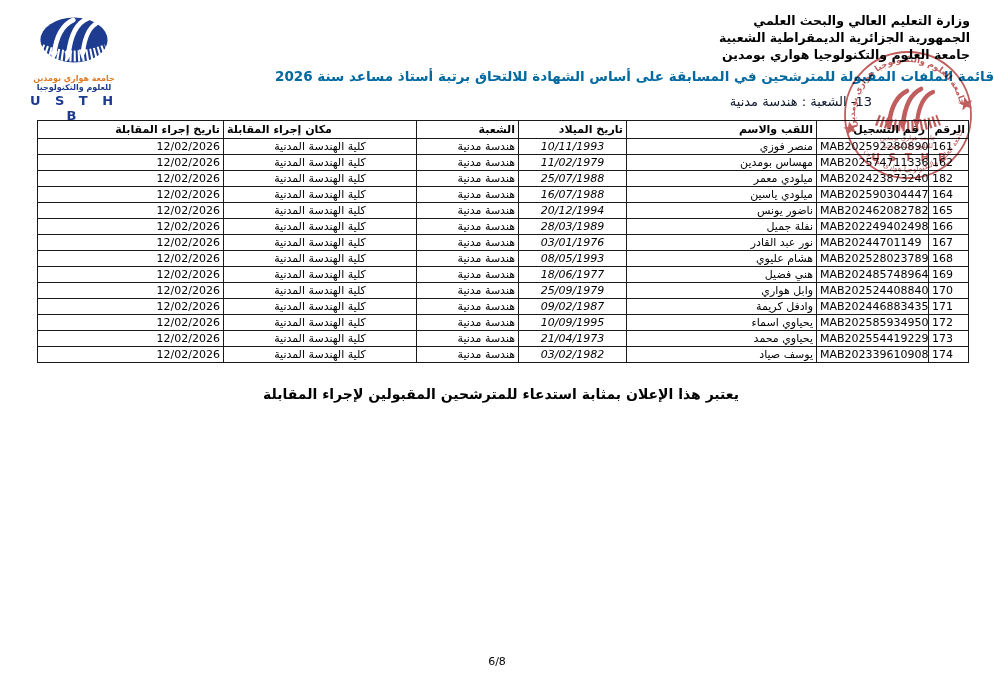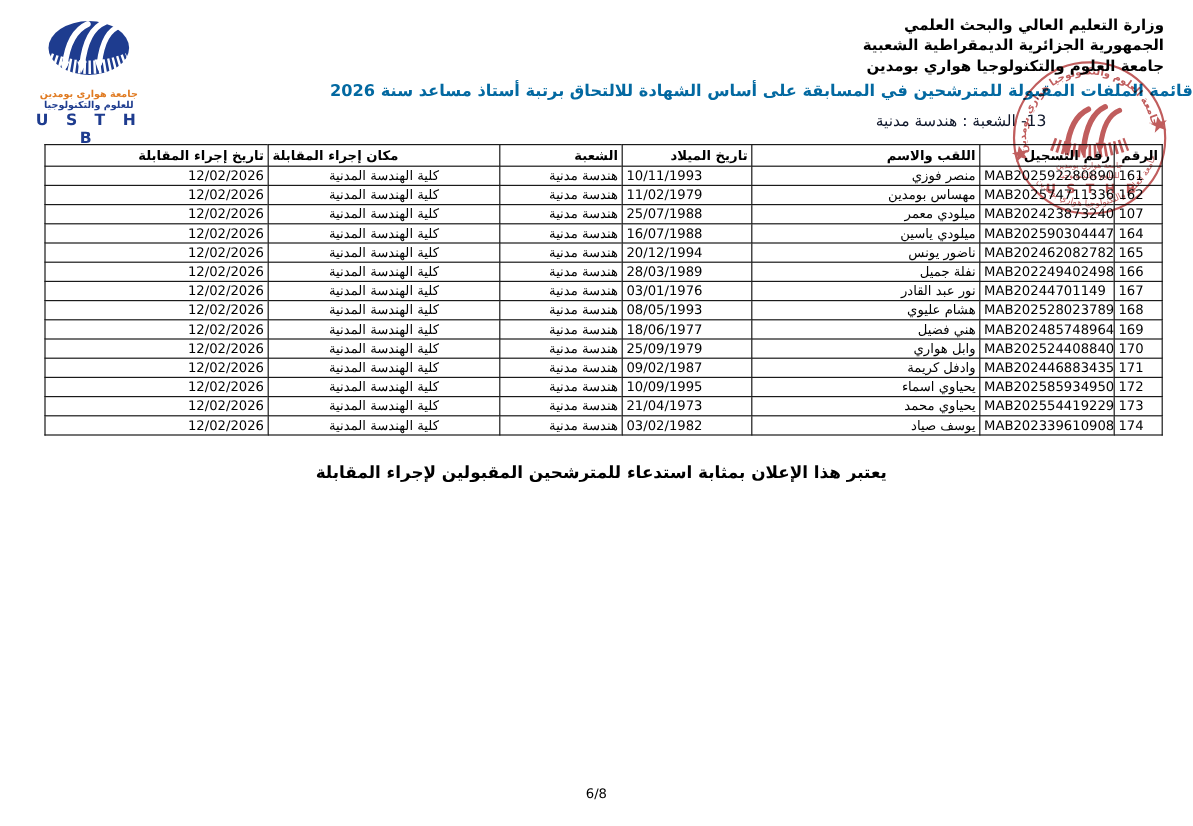--- a/index.html
+++ b/index.html
@@ -47,21 +47,21 @@
   table.candidates th, table.candidates td {
     border: 1px solid #1a1a1a;
     font-size: 11px; color: #000;
     padding: 0 3px; overflow: hidden; white-space: nowrap;
   }
   table.candidates th { height: 18px; font-weight: bold; text-align: right; margin-top: 36px; }
   table.candidates td { height: 16px; text-align: right; }
   
   table.candidates th:nth-child(6) { text-align: left; }
   table.candidates td:nth-child(2) { direction: ltr; text-align: left; }
-  table.candidates td:nth-child(4) { direction: ltr; text-align: left; }
+  table.candidates td:nth-child(4) { direction: ltr; text-align: center; font-style: italic; }
   table.candidates td:nth-child(6) { text-align: center; }
   table.candidates td:nth-child(7) { direction: ltr; }
   table.candidates td:nth-child(1) { text-align: left; }
 
   
   .notice {
     position: absolute; top: 381px; left: 4px; width: 100%;
     direction: rtl; text-align: center;
     font-weight: bold; font-size: 14px; line-height: 26px; color: #000;
   }
@@ -141,21 +141,21 @@
           <tr>
       <td>162</td>
       <td>MAB202574711336</td>
       <td>مهساس بومدين</td>
       <td>11/02/1979</td>
       <td>هندسة مدنية</td>
       <td>كلية الهندسة المدنية</td>
       <td>12/02/2026</td>
     </tr>
           <tr>
-      <td>107</td>
+      <td>182</td>
       <td>MAB202423873240</td>
       <td>ميلودي معمر</td>
       <td>25/07/1988</td>
       <td>هندسة مدنية</td>
       <td>كلية الهندسة المدنية</td>
       <td>12/02/2026</td>
     </tr>
           <tr>
       <td>164</td>
       <td>MAB202590304447</td>

